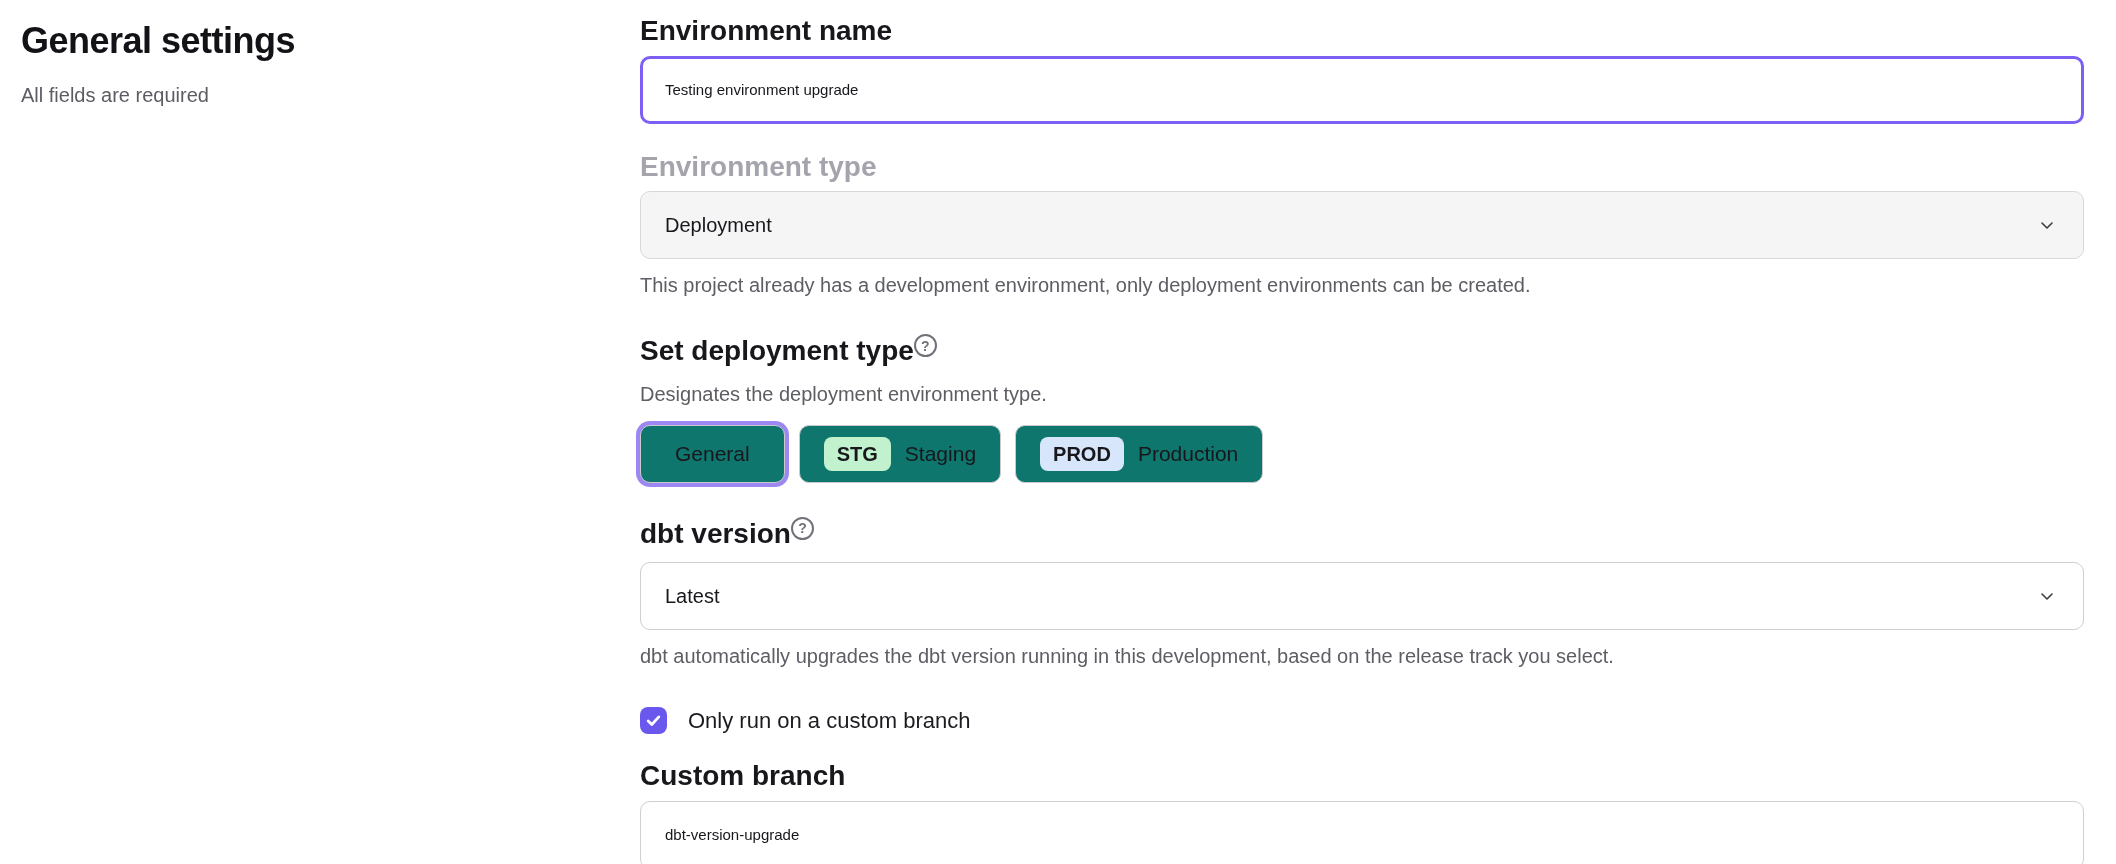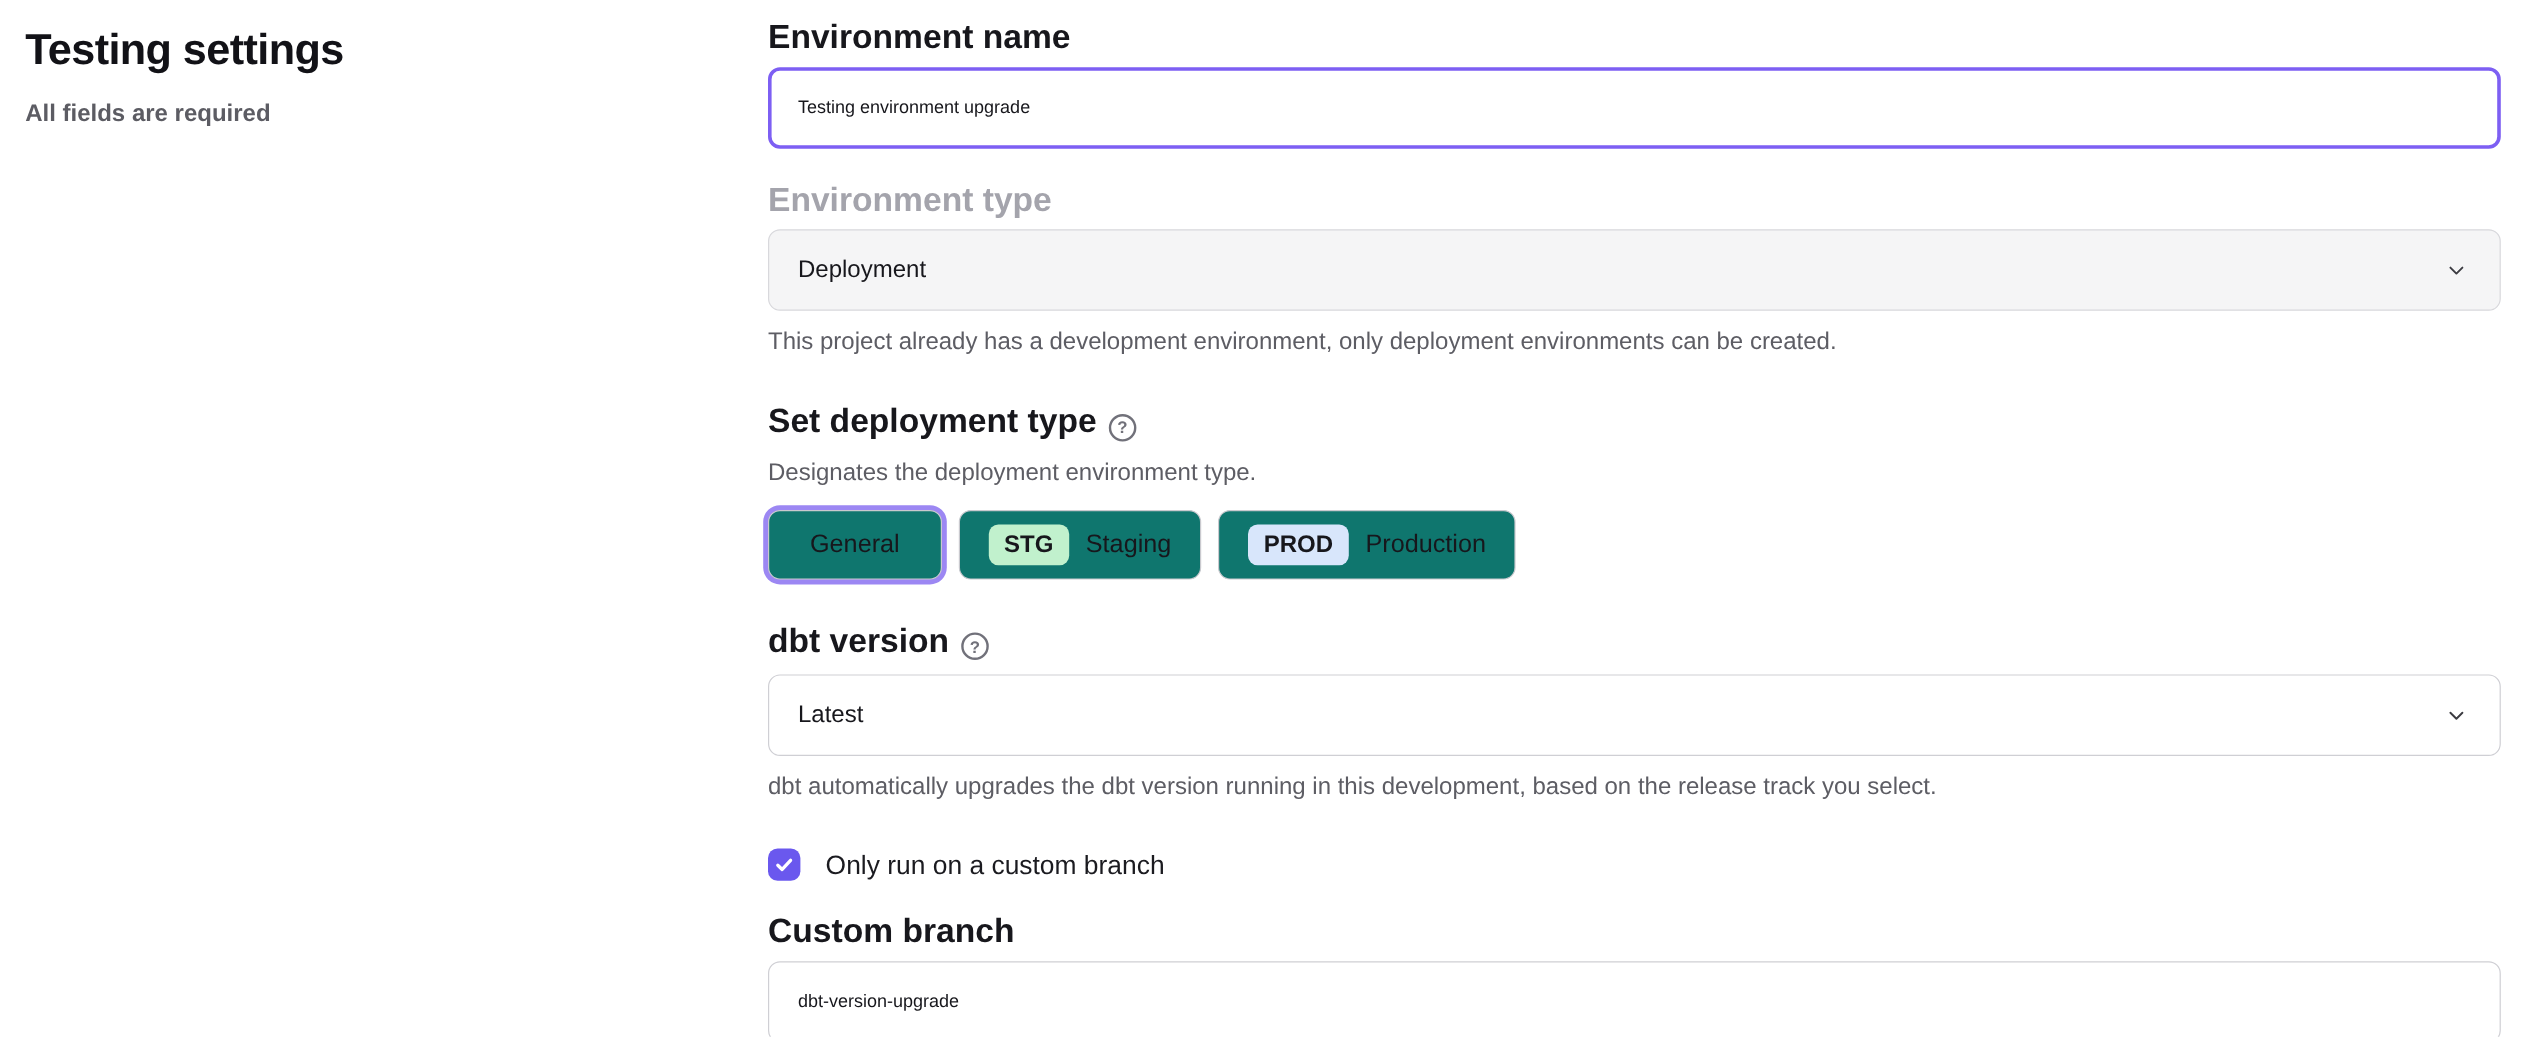--- a/index.html
+++ b/index.html
@@ -8,21 +8,21 @@
     background: #ffffff;
     font-family: "Liberation Sans", "DejaVu Sans", sans-serif;
     color: #17171c;
     overflow: hidden;
   }
   .page { position: relative; width: 2116px; height: 864px; }
 
   
   .left-col { position: absolute; left: 21px; top: 20px; width: 560px; }
   .page-title { font-size: 36px; font-weight: 700; letter-spacing: -0.5px; color: #121217; }
-  .page-subtitle { margin-top: 22px; font-size: 20px; font-weight: 700; color: #5c5c63; }
+  .page-subtitle { margin-top: 22px; font-size: 20px; font-weight: 400; color: #5c5c63; }
 
   
   .form-col { position: absolute; left: 640px; top: 14px; width: 1444px; }
 
   .field-label { font-size: 28px; font-weight: 700; color: #17171c; line-height: 1.2; }
   .field-label.dim { color: #a4a4ac; font-weight: 700; }
   .helper { font-size: 20px; font-weight: 400; color: #5d5d64; line-height: 1.25; }
 
   .text-input {
     display: block; width: 100%; height: 68px;
@@ -36,21 +36,21 @@
   .select {
     position: relative; display: flex; align-items: center;
     width: 100%; height: 68px;
     border: 1px solid #cfcfd4; border-radius: 10px;
     background: #ffffff; font-size: 20px; color: #17171c;
     padding: 12px 24px; cursor: pointer;
   }
   .select.disabled { background: #f5f5f6; border-color: #d8d8dc; cursor: default; }
   .select .chev { position: absolute; right: 26px; top: 50%; transform: translateY(-50%); display: flex; }
 
-  .label-row { display: flex; align-items: flex-end; gap: 10px; }
+  .label-row { display: flex; align-items: flex-start; }
   .help-icon {
     display: inline-flex; align-items: center; justify-content: center;
     width: 23px; height: 23px; border: 2px solid #71717a; border-radius: 50%;
     color: #71717a; font-size: 14px; font-weight: 700; line-height: 1;
     cursor: pointer;
   }
 
   .btn-row { display: flex; align-items: center; gap: 14px; }
   .type-btn {
     display: inline-flex; align-items: center; gap: 14px;
@@ -90,21 +90,21 @@
   .mt-34 { margin-top: 34px; }
   .mt-36 { margin-top: 36px; }
   .mt-38 { margin-top: 38px; }
 </style>
 </head>
 <body>
 
 <div class="page">
 
   <div class="left-col">
-    <div class="page-title">Testing settings</div>
+    <div class="page-title">General settings</div>
     <div class="page-subtitle">All fields are required</div>
   </div>
 
   <div class="form-col">
 
     <div class="field-label">Environment name</div>
     <input class="text-input focused mt-8" type="text" value="Testing environment upgrade" style="">
 
     <div class="field-label dim mt-26">Environment type</div>
     <div class="select disabled mt-8">

